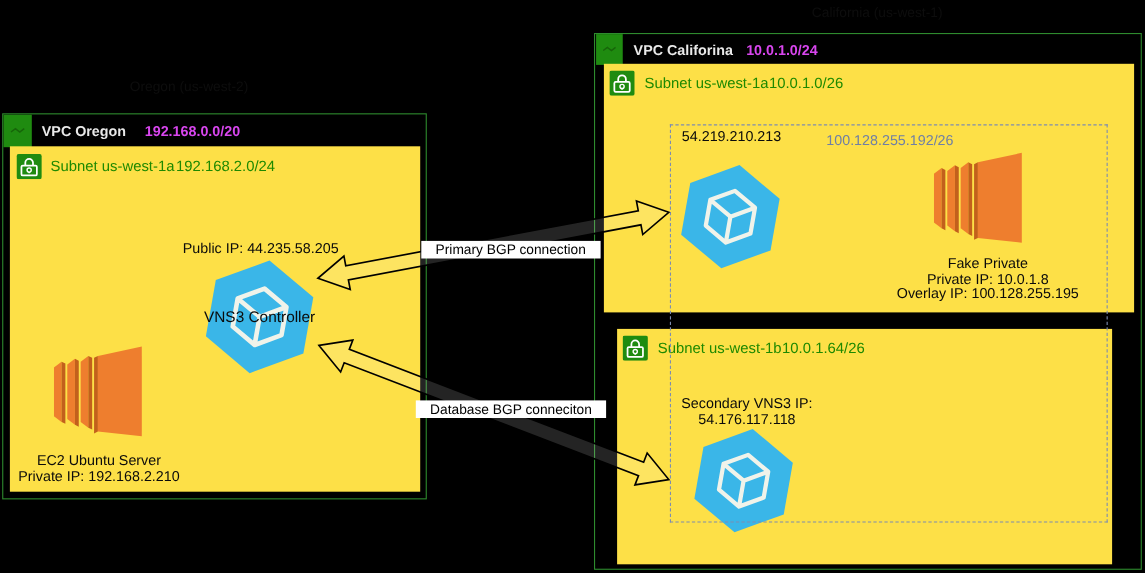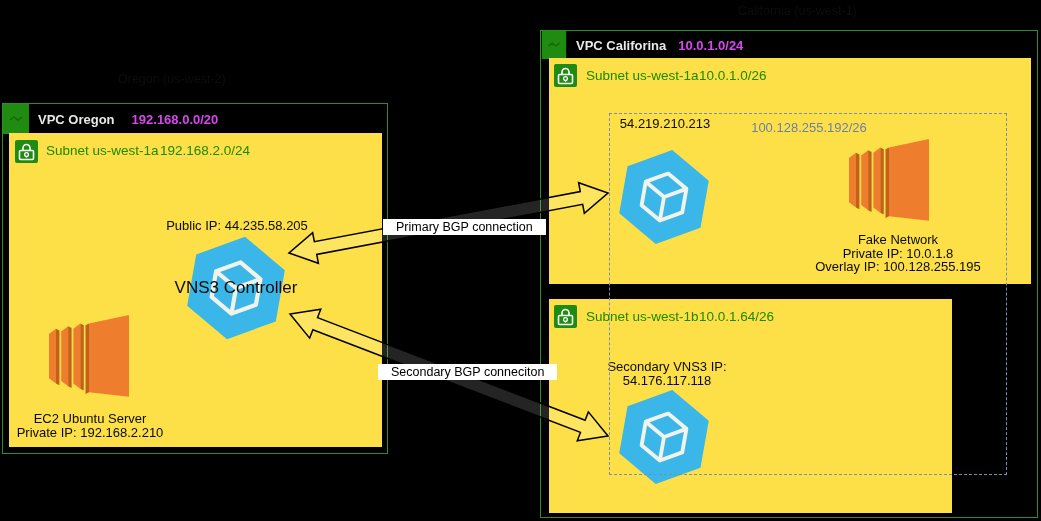--- a/index.html
+++ b/index.html
@@ -15,21 +15,21 @@
   .txt{position:absolute;color:#0b0b0b;font-size:13px;line-height:14px;text-align:center;width:200px;}
   .txt3{line-height:13.5px;}
   .conn-label{position:absolute;background:#ffffff;color:#000;font-size:12.5px;
               padding:1px 13px;z-index:30;white-space:nowrap;}
   .overlay-svg{position:absolute;left:0;top:0;z-index:20;pointer-events:none;}
   .dashed-box{position:absolute;border:1px dashed #7d8cb0;pointer-events:none;z-index:6;}
   .slate{color:#6f7fa5;}
   .hexsvg{position:absolute;z-index:4;}
   .iconsvg{position:absolute;z-index:4;}
   .locksvg{position:absolute;}
-  .ctrl-label{z-index:5;font-size:17px;}
+  .ctrl-label{z-index:5;font-size:14px;}
 </style>
 </head>
 <body>
 
 <div id="stage">
 
   <svg width="0" height="0" style="position:absolute" aria-hidden="true">
     <defs>
       <g id="hexcube">
         <g transform="rotate(10)">
@@ -123,27 +123,27 @@
         </svg>
 
       <div class="txt slate" style="left:160px;top:63px;">
         <div>100.128.255.192/26</div>
       </div>
 
       <svg class="iconsvg" style="left:300px;top:76px;" width="80" height="95" viewBox="0 0 92 100">
           <use href="#awsbox"></use>
         </svg>
       <div class="txt txt3" style="left:249px;top:175px;">
-        <div>Fake Network</div>
+        <div>Fake Private</div>
         <div>Private IP: 10.0.1.8</div>
         <div>Overlay IP: 100.128.255.195</div>
       </div>
     </div>
 
-    <div class="subnet" style="left:8px;top:268px;width:403px;height:214px;">
+    <div class="subnet" style="left:20px;top:268px;width:450px;height:214px;">
       <svg class="locksvg" style="left:5px;top:6px;" width="23" height="23" viewBox="0 0 23 23">
           <use href="#lockicon"></use>
         </svg>
       <span class="subnet-name" style="left:37px;top:10px;">Subnet us-west-1b</span>
       <span class="subnet-name" style="left:150px;top:10px;">10.0.1.64/26</span>
 
       <div class="txt" style="left:18px;top:61px;">
         <div>Secondary VNS3 IP:</div>
         <div>54.176.117.118</div>
       </div>
@@ -155,15 +155,15 @@
 
     <div class="dashed-box" style="left:68px;top:82px;width:396px;height:360px;"></div>
   </div>
 
   <svg class="overlay-svg" width="1041" height="521" viewBox="0 0 1041 521">
     <path id="arrow-primary" fill="rgba(255,255,255,0.14)" stroke="#000" stroke-width="1.5" stroke-linejoin="miter" d="M289,253 L318.3998410126546,263.242038294726 L316.7362222191061,254.39713170902638 L582.6667827049084,204.37884447031746 L584.3304014984569,213.22375105601708 L608,193 L578.6001589873454,182.757961705274 L580.2637777808939,191.60286829097362 L314.3332172950915,241.62115552968254 L312.669598501543,232.77624894398292 Z"></path>
     <path id="arrow-secondary" fill="rgba(255,255,255,0.14)" stroke="#000" stroke-width="1.5" stroke-linejoin="miter" d="M290,314 L309.656519048939,338.1427268318783 L312.88024689296213,329.7398952384409 L580.4632573323378,432.397528174302 L577.2395294883146,440.8003597677394 L608,436 L588.343480951061,411.8572731681217 L585.1197531070378,420.2601047615591 L317.5367426676623,317.602471825698 L320.7604705116854,309.1996402322606 Z"></path>
   </svg>
 
   <div class="conn-label" style="left:383px;top:219px;">Primary BGP connection</div>
-  <div class="conn-label" style="left:378px;top:364px;">Secondary BGP conneciton</div>
+  <div class="conn-label" style="left:378px;top:364px;">Database BGP conneciton</div>
 
 </div>
 
 </body></html>

